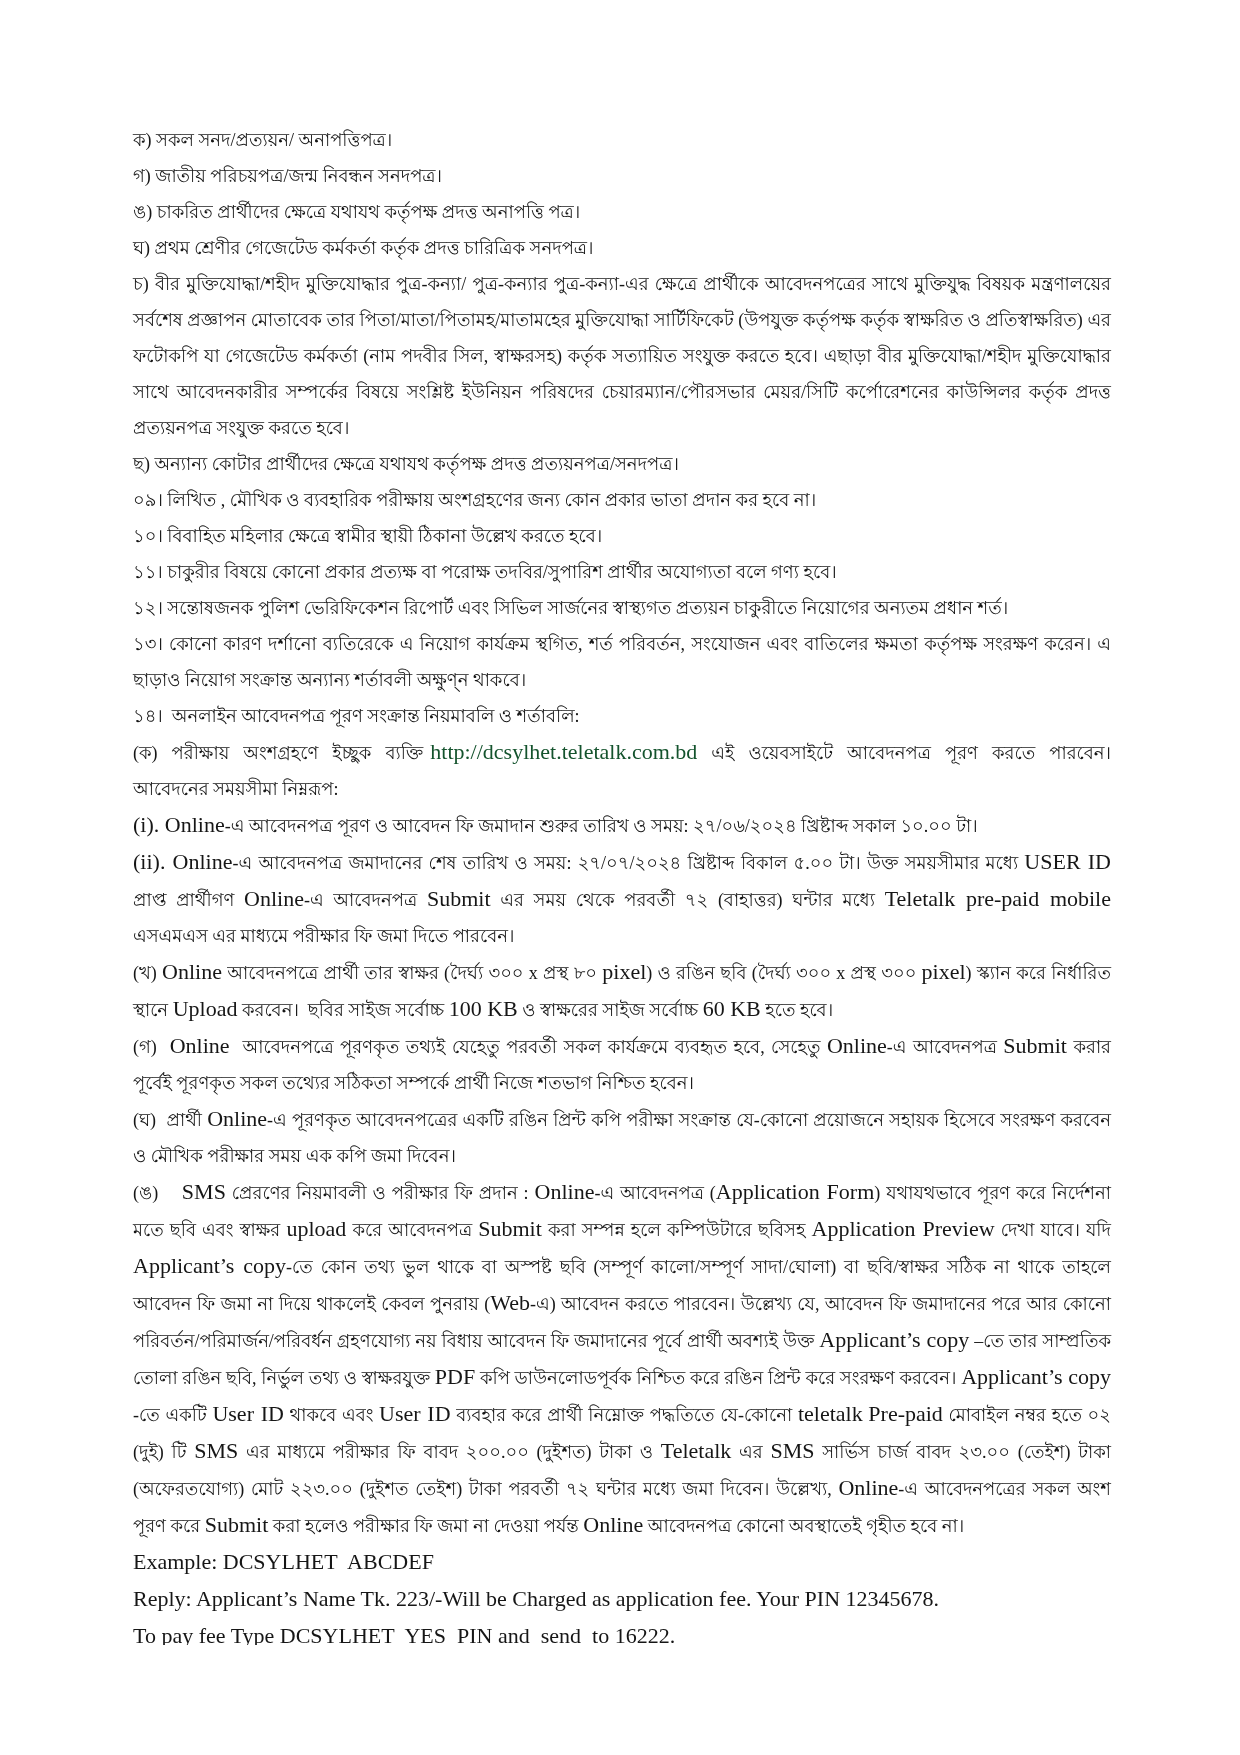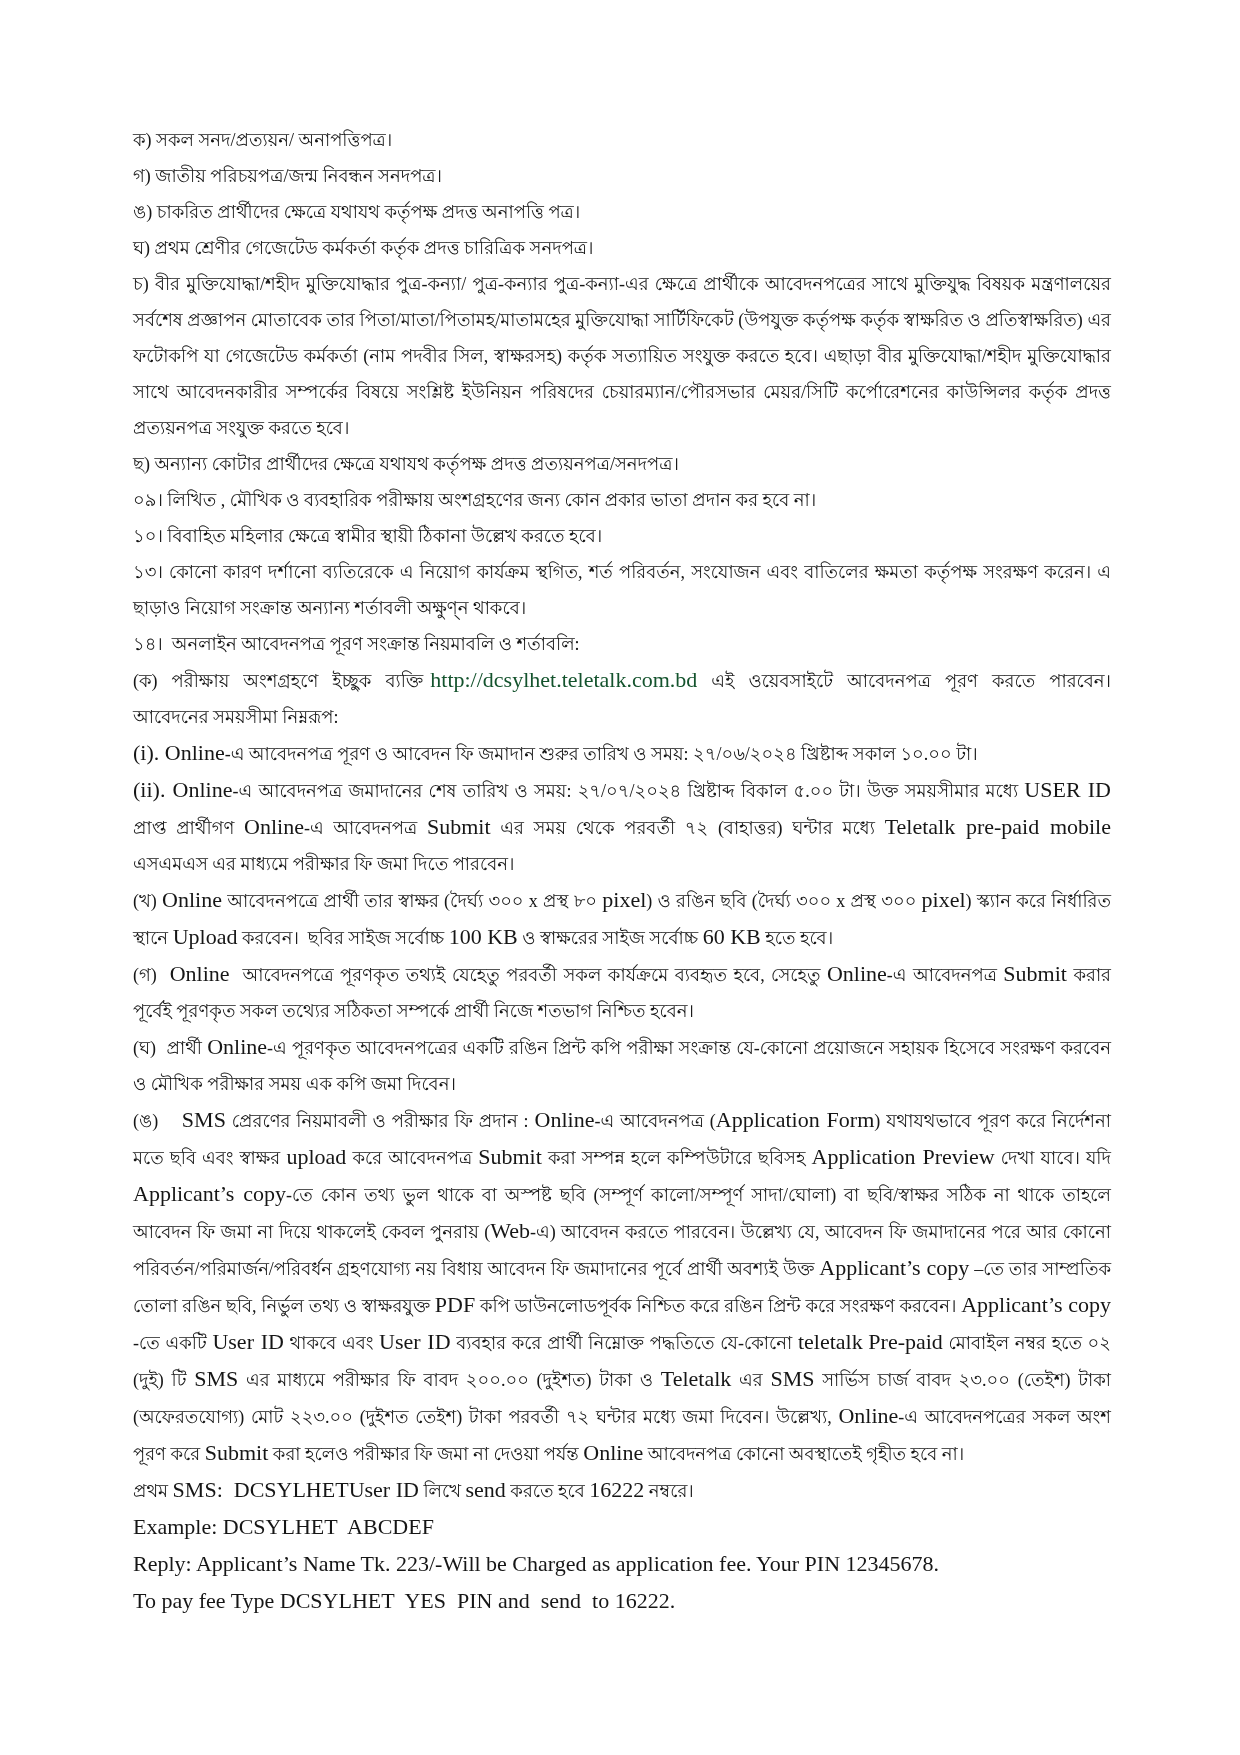--- a/index.html
+++ b/index.html
@@ -41,27 +41,28 @@
 <div class="page">
   <div class="doc" style="color: rgb(22, 22, 22);">
       <p><span>ক) সকল সনদ/প্রত্যয়ন/ অনাপত্তিপত্র।</span></p>
       <p><span>গ) জাতীয় পরিচয়পত্র/জন্ম নিবন্ধন সনদপত্র।</span></p>
       <p><span>ঙ) চাকরিত প্রার্থীদের ক্ষেত্রে যথাযথ কর্তৃপক্ষ প্রদত্ত অনাপত্তি পত্র।</span></p>
       <p><span>ঘ) প্রথম শ্রেণীর গেজেটেড কর্মকর্তা কর্তৃক প্রদত্ত চারিত্রিক সনদপত্র।</span></p>
       <p><span>চ) বীর মুক্তিযোদ্ধা/শহীদ মুক্তিযোদ্ধার পুত্র-কন্যা/ পুত্র-কন্যার পুত্র-কন্যা-এর ক্ষেত্রে প্রার্থীকে আবেদনপত্রের সাথে মুক্তিযুদ্ধ বিষয়ক মন্ত্রণালয়ের সর্বশেষ প্রজ্ঞাপন মোতাবেক তার পিতা/মাতা/পিতামহ/মাতামহের মুক্তিযোদ্ধা সার্টিফিকেট (উপযুক্ত কর্তৃপক্ষ কর্তৃক স্বাক্ষরিত ও প্রতিস্বাক্ষরিত) এর ফটোকপি যা গেজেটেড কর্মকর্তা (নাম পদবীর সিল, স্বাক্ষরসহ) কর্তৃক সত্যায়িত সংযুক্ত করতে হবে। এছাড়া বীর মুক্তিযোদ্ধা/শহীদ মুক্তিযোদ্ধার সাথে আবেদনকারীর সম্পর্কের বিষয়ে সংশ্লিষ্ট ইউনিয়ন পরিষদের চেয়ারম্যান/পৌরসভার মেয়র/সিটি কর্পোরেশনের কাউন্সিলর কর্তৃক প্রদত্ত প্রত্যয়নপত্র সংযুক্ত করতে হবে।</span></p>
       <p><span>ছ) অন্যান্য কোটার প্রার্থীদের ক্ষেত্রে যথাযথ কর্তৃপক্ষ প্রদত্ত প্রত্যয়নপত্র/সনদপত্র।</span></p>
       <p><span>০৯। লিখিত , মৌখিক ও ব্যবহারিক পরীক্ষায় অংশগ্রহণের জন্য কোন প্রকার ভাতা প্রদান কর হবে না।</span></p>
       <p><span>১০। বিবাহিত মহিলার ক্ষেত্রে স্বামীর স্থায়ী ঠিকানা উল্লেখ করতে হবে।</span></p>
+      <p><span>১১। চাকুরীর বিষয়ে কোনো প্রকার প্রত্যক্ষ বা পরোক্ষ তদবির/সুপারিশ প্রার্থীর অযোগ্যতা বলে গণ্য হবে।</span></p>
+      <p><span>১২। সন্তোষজনক পুলিশ ভেরিফিকেশন রিপোর্ট এবং সিভিল সার্জনের স্বাস্থ্যগত প্রত্যয়ন চাকুরীতে নিয়োগের অন্যতম প্রধান শর্ত।</span></p>
       <p><span>১৩। কোনো কারণ দর্শানো ব্যতিরেকে এ নিয়োগ কার্যক্রম স্থগিত, শর্ত পরিবর্তন, সংযোজন এবং বাতিলের ক্ষমতা কর্তৃপক্ষ সংরক্ষণ করেন। এ ছাড়াও নিয়োগ সংক্রান্ত অন্যান্য শর্তাবলী অক্ষুণ্ন থাকবে।</span></p>
       <p><span>১৪।  অনলাইন আবেদনপত্র পূরণ সংক্রান্ত নিয়মাবলি ও শর্তাবলি:</span></p>
       <p><span>(ক)  পরীক্ষায়  অংশগ্রহণে  ইচ্ছুক  ব্যক্তি </span><a class="weblink latin" href="#" style="color: #14532d;">http://dcsylhet.teletalk.com.bd</a><span>  এই  ওয়েবসাইটে  আবেদনপত্র  পূরণ  করতে  পারবেন। আবেদনের সময়সীমা নিম্নরূপ:</span></p>
       <p><span class="latin">(i). Online</span><span>-এ আবেদনপত্র পূরণ ও আবেদন ফি জমাদান শুরুর তারিখ ও সময়: ২৭/০৬/২০২৪ খ্রিষ্টাব্দ সকাল ১০.০০ টা।</span></p>
       <p><span class="latin">(ii). Online</span><span>-এ আবেদনপত্র জমাদানের শেষ তারিখ ও সময়: ২৭/০৭/২০২৪ খ্রিষ্টাব্দ বিকাল ৫.০০ টা। উক্ত সময়সীমার মধ্যে </span><span class="latin">USER ID</span><span> প্রাপ্ত প্রার্থীগণ </span><span class="latin">Online</span><span>-এ আবেদনপত্র </span><span class="latin">Submit</span><span> এর সময় থেকে পরবর্তী ৭২ (বাহাত্তর) ঘন্টার মধ্যে </span><span class="latin">Teletalk pre-paid mobile</span><span> এসএমএস এর মাধ্যমে পরীক্ষার ফি জমা দিতে পারবেন।</span></p>
       <p><span>(খ) </span><span class="latin">Online</span><span> আবেদনপত্রে প্রার্থী তার স্বাক্ষর (দৈর্ঘ্য ৩০০ x প্রস্থ ৮০ </span><span class="latin">pixel</span><span>) ও রঙিন ছবি (দৈর্ঘ্য ৩০০ x প্রস্থ ৩০০ </span><span class="latin">pixel</span><span>) স্ক্যান করে নির্ধারিত স্থানে </span><span class="latin">Upload</span><span> করবেন।  ছবির সাইজ সর্বোচ্চ </span><span class="latin">100 KB</span><span> ও স্বাক্ষরের সাইজ সর্বোচ্চ </span><span class="latin">60 KB</span><span> হতে হবে।</span></p>
       <p><span>(গ)  </span><span class="latin">Online</span><span>  আবেদনপত্রে পূরণকৃত তথ্যই যেহেতু পরবর্তী সকল কার্যক্রমে ব্যবহৃত হবে, সেহেতু </span><span class="latin">Online</span><span>-এ আবেদনপত্র </span><span class="latin">Submit</span><span> করার পূর্বেই পূরণকৃত সকল তথ্যের সঠিকতা সম্পর্কে প্রার্থী নিজে শতভাগ নিশ্চিত হবেন।</span></p>
       <p><span>(ঘ)  প্রার্থী </span><span class="latin">Online</span><span>-এ পূরণকৃত আবেদনপত্রের একটি রঙিন প্রিন্ট কপি পরীক্ষা সংক্রান্ত যে-কোনো প্রয়োজনে সহায়ক হিসেবে সংরক্ষণ করবেন ও মৌখিক পরীক্ষার সময় এক কপি জমা দিবেন।</span></p>
       <p><span>(ঙ)    </span><span class="latin">SMS</span><span> প্রেরণের নিয়মাবলী ও পরীক্ষার ফি প্রদান : </span><span class="latin">Online</span><span>-এ আবেদনপত্র (</span><span class="latin">Application Form</span><span>) যথাযথভাবে পূরণ করে নির্দেশনা মতে ছবি এবং স্বাক্ষর </span><span class="latin">upload</span><span> করে আবেদনপত্র </span><span class="latin">Submit</span><span> করা সম্পন্ন হলে কম্পিউটারে ছবিসহ </span><span class="latin">Application Preview</span><span> দেখা যাবে। যদি </span><span class="latin">Applicant’s copy</span><span>-তে কোন তথ্য ভুল থাকে বা অস্পষ্ট ছবি (সম্পূর্ণ কালো/সম্পূর্ণ সাদা/ঘোলা) বা ছবি/স্বাক্ষর সঠিক না থাকে তাহলে আবেদন ফি জমা না দিয়ে থাকলেই কেবল পুনরায় (</span><span class="latin">Web</span><span>-এ) আবেদন করতে পারবেন। উল্লেখ্য যে, আবেদন ফি জমাদানের পরে আর কোনো পরিবর্তন/পরিমার্জন/পরিবর্ধন গ্রহণযোগ্য নয় বিধায় আবেদন ফি জমাদানের পূর্বে প্রার্থী অবশ্যই উক্ত </span><span class="latin">Applicant’s copy</span><span> –তে তার সাম্প্রতিক তোলা রঙিন ছবি, নির্ভুল তথ্য ও স্বাক্ষরযুক্ত </span><span class="latin">PDF</span><span> কপি ডাউনলোডপূর্বক নিশ্চিত করে রঙিন প্রিন্ট করে সংরক্ষণ করবেন। </span><span class="latin">Applicant’s copy</span><span> -তে একটি </span><span class="latin">User ID</span><span> থাকবে এবং </span><span class="latin">User ID</span><span> ব্যবহার করে প্রার্থী নিম্নোক্ত পদ্ধতিতে যে-কোনো </span><span class="latin">teletalk</span><span> </span><span class="latin">Pre-paid</span><span> মোবাইল নম্বর হতে ০২ (দুই) টি </span><span class="latin">SMS</span><span> এর মাধ্যমে পরীক্ষার ফি বাবদ ২০০.০০ (দুইশত) টাকা ও </span><span class="latin">Teletalk</span><span> এর </span><span class="latin">SMS</span><span> সার্ভিস চার্জ বাবদ ২৩.০০ (তেইশ) টাকা (অফেরতযোগ্য) মোট ২২৩.০০ (দুইশত তেইশ) টাকা পরবর্তী ৭২ ঘন্টার মধ্যে জমা দিবেন। উল্লেখ্য, </span><span class="latin">Online</span><span>-এ আবেদনপত্রের সকল অংশ পূরণ করে </span><span class="latin">Submit</span><span> করা হলেও পরীক্ষার ফি জমা না দেওয়া পর্যন্ত </span><span class="latin">Online</span><span> আবেদনপত্র কোনো অবস্থাতেই গৃহীত হবে না।</span></p>
-      <p><span>প্রথম </span><span class="latin">SMS:  DCSYLHETUser ID</span><span> লিখে </span><span class="latin">send</span><span> করতে হবে </span><span class="latin">16222</span><span> নম্বরে।</span></p>
       <p><span class="latin">Example: DCSYLHET  ABCDEF</span></p>
       <p><span class="latin">Reply: Applicant’s Name Tk. 223/-Will be Charged as application fee. Your PIN 12345678.</span></p>
       <p><span class="latin">To pay fee Type DCSYLHET  YES  PIN and  send  to 16222.</span></p>
     </div>
 </div>
 
 </body></html>

